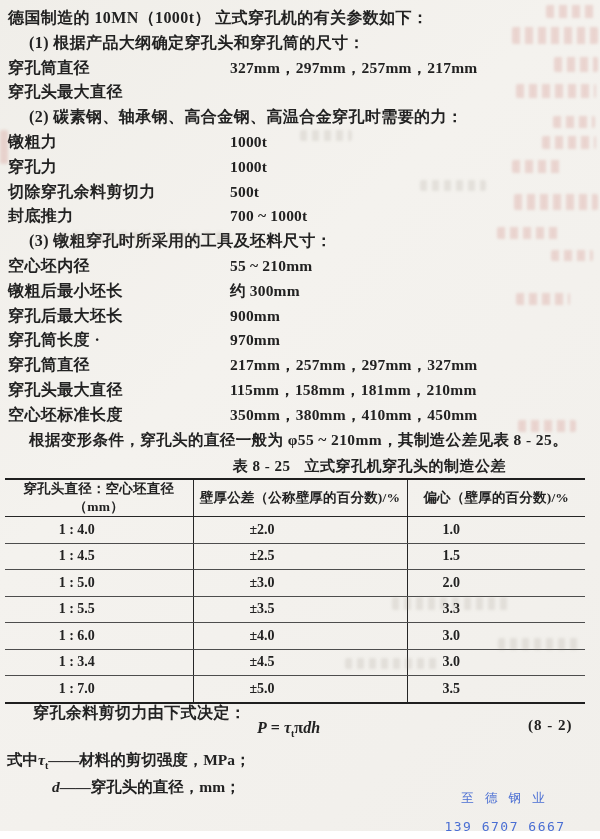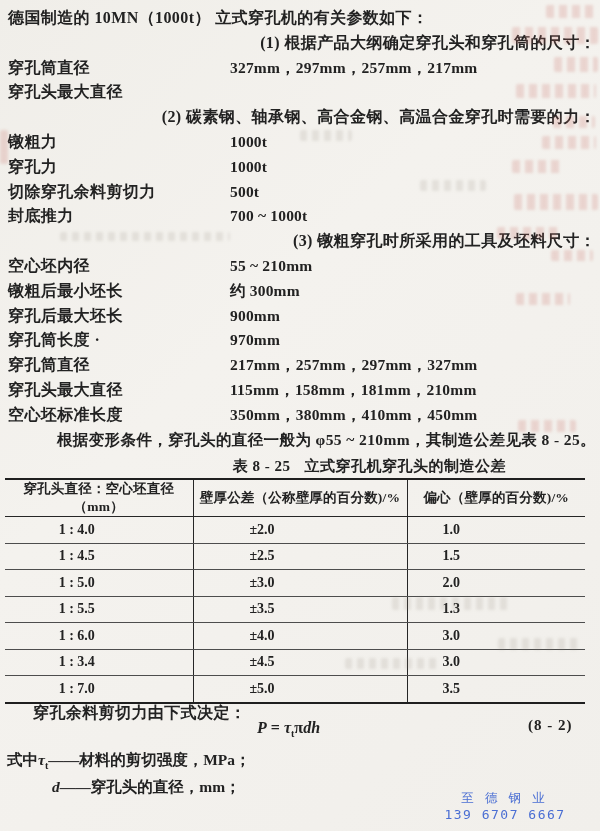--- a/index.html
+++ b/index.html
@@ -4,21 +4,21 @@
 <style>
   html,body{margin:0;padding:0;}
   body{width:600px;height:839px;overflow:hidden;
        font-family:"Liberation Serif","DejaVu Serif",serif;color:#222;}
   .doc{position:relative;width:600px;height:831px;overflow:hidden;
        background:linear-gradient(135deg,#f0eee9 0%,#f4f2ee 40%,#f1efeb 100%);}
   
   .content{position:absolute;top:6px;left:8px;width:588px;font-weight:600;}
   .pline{position:relative;height:24.8px;line-height:24.8px;white-space:nowrap;
          font-size:16px;letter-spacing:.4px;}
-  .pline.indent{padding-left:21px;text-align:right;}
+  .pline.indent{padding-left:21px;}
   .plabel{display:inline-block;}
   .pvalue{position:absolute;left:222px;top:0;font-size:15.5px;letter-spacing:.2px;}
   .closing{font-size:15.5px;}
   
   .caption{position:absolute;top:457px;left:0;width:506px;text-align:right;
            font-size:15px;font-weight:700;letter-spacing:.5px;}
   .cap-no{margin-right:14px;}
   table.tol{position:absolute;top:478px;left:5px;width:580px;border-collapse:collapse;
             table-layout:fixed;
             border-top:2.5px solid #1f1f1f;border-bottom:2.5px solid #1f1f1f;}
@@ -39,21 +39,21 @@
   .formula sub{font-size:10px;}
   .fnum{position:absolute;top:717px;left:528px;font-size:15px;letter-spacing:1px;font-weight:600;}
   .where1{position:absolute;top:750px;left:7px;font-size:15.5px;font-weight:600;}
   .where1 .wgroup{}
   .where2{position:absolute;top:777px;left:52px;font-size:15.5px;font-weight:600;}
   .wsym{font-style:italic;}
   .where1 sub,.where2 sub{font-size:10px;}
   
   .wm{position:absolute;top:790px;left:440px;width:130px;text-align:center;color:#4a6ed3;}
   .wm-name{font-size:12.5px;letter-spacing:4px;font-family:"Liberation Serif",serif;}
-  .wm-phone{font-size:13px;letter-spacing:1.5px;margin-top:0;
+  .wm-phone{font-size:13px;letter-spacing:1.5px;margin-top:12px;
             font-family:"DejaVu Sans Mono",monospace;}
   
   .bleed{position:absolute;filter:blur(1.8px);border-radius:2px;}
   .bleed.red{background:repeating-linear-gradient(90deg,rgba(198,110,102,.5) 0 8px,rgba(198,110,102,0) 8px 13px);opacity:.45;}
   .bleed.gray{background:repeating-linear-gradient(90deg,rgba(140,130,118,.45) 0 7px,rgba(140,130,118,0) 7px 12px);opacity:.35;}
 </style>
 </head>
 <body>
 
 <div class="doc">
@@ -150,21 +150,21 @@
         <td class="c3">1.5</td>
       </tr>
       <tr>
         <td class="c1">1 : 5.0</td>
         <td class="c2">±3.0</td>
         <td class="c3">2.0</td>
       </tr>
       <tr>
         <td class="c1">1 : 5.5</td>
         <td class="c2">±3.5</td>
-        <td class="c3">1.3</td>
+        <td class="c3">3.3</td>
       </tr>
       <tr>
         <td class="c1">1 : 6.0</td>
         <td class="c2">±4.0</td>
         <td class="c3">3.0</td>
       </tr>
       <tr>
         <td class="c1">1 : 3.4</td>
         <td class="c2">±4.5</td>
         <td class="c3">3.0</td>

